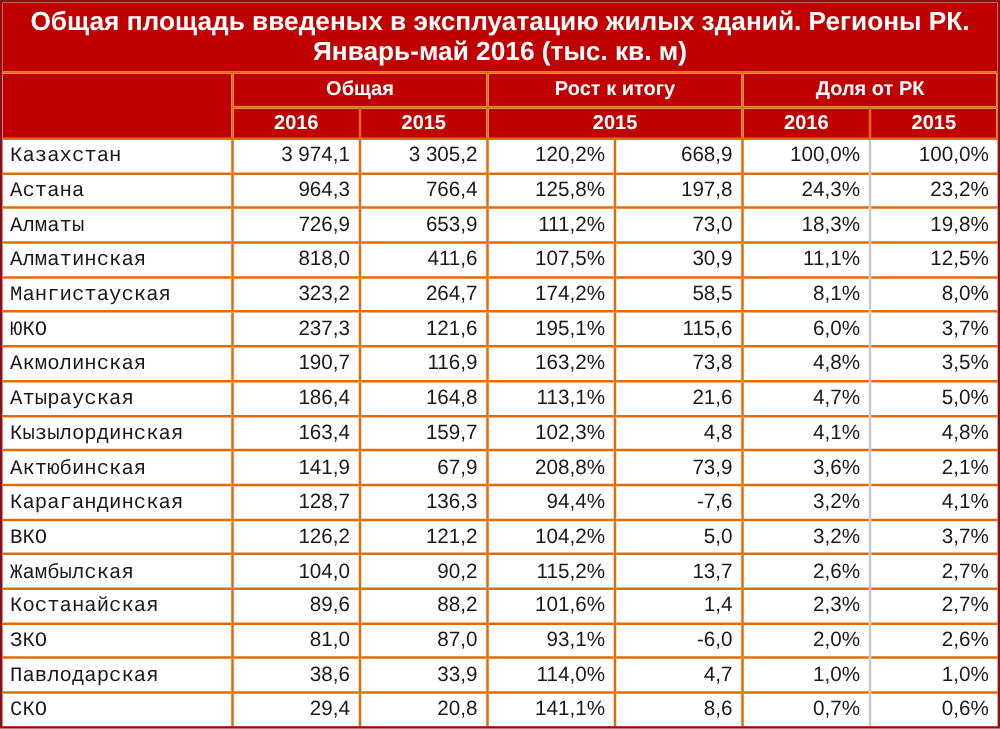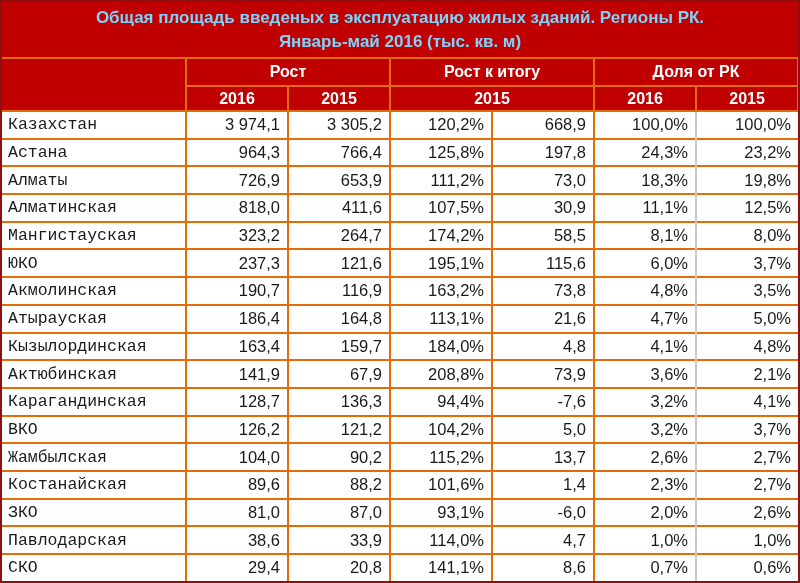--- a/index.html
+++ b/index.html
@@ -3,22 +3,22 @@
 <meta charset="utf-8">
 <style>
   html, body { margin: 0; padding: 0; background: #ffffff; }
   body { width: 800px; height: 583px; font-family: "Liberation Sans", sans-serif; }
   .frame {
     width: 800px; height: 583px; box-sizing: border-box;
     border: 2px solid #8e0f0f; background: #ffffff;
     display: flex; flex-direction: column; overflow: hidden;
   }
   .title {
-    background: #c00000; color: #7dd3fc; font-weight: bold;
-    text-align: center; font-size: 17px; line-height: 24px;
+    background: #c00000; color: #ffffff; font-weight: bold;
+    text-align: center; font-size: 21px; line-height: 24px;
     padding: 4px 8px 3px; height: 48px; box-sizing: content-box;
   }
   table { border-collapse: collapse; table-layout: fixed; width: 100%; }
   thead th {
     background: #c00000; color: #ffffff; font-weight: bold;
     font-size: 16px; border: 2px solid #e26b0a; text-align: center;
     padding: 0; overflow: hidden; white-space: nowrap;
   }
   thead tr.group-row th { height: 26px; }
   thead tr.year-row th { height: 23px; }
@@ -53,21 +53,21 @@
         <col style="width:102px">
         <col style="width:102px">
       <col style="width:102px">
         <col style="width:102px">
         <col style="width:102px">
         <col style="width:102px">
     </colgroup>
     <thead>
       <tr class="group-row">
         <th class="corner" rowspan="2"></th>
-        <th colspan="2">Рост</th>
+        <th colspan="2">Общая</th>
         <th colspan="2">Рост к итогу</th>
         <th colspan="2">Доля от РК</th>
       </tr>
       <tr class="year-row">
         <th>2016</th>
         <th>2015</th>
         <th colspan="2">2015</th>
         <th>2016</th>
         <th>2015</th>
       </tr>
@@ -142,21 +142,21 @@
         <td>164,8</td>
         <td>113,1%</td>
         <td>21,6</td>
         <td>4,7%</td>
         <td class="grey-div">5,0%</td>
       </tr>
       <tr>
         <td class="region">Кызылординская</td>
         <td>163,4</td>
         <td>159,7</td>
-        <td>184,0%</td>
+        <td>102,3%</td>
         <td>4,8</td>
         <td>4,1%</td>
         <td class="grey-div">4,8%</td>
       </tr>
       <tr>
         <td class="region">Актюбинская</td>
         <td>141,9</td>
         <td>67,9</td>
         <td>208,8%</td>
         <td>73,9</td>

